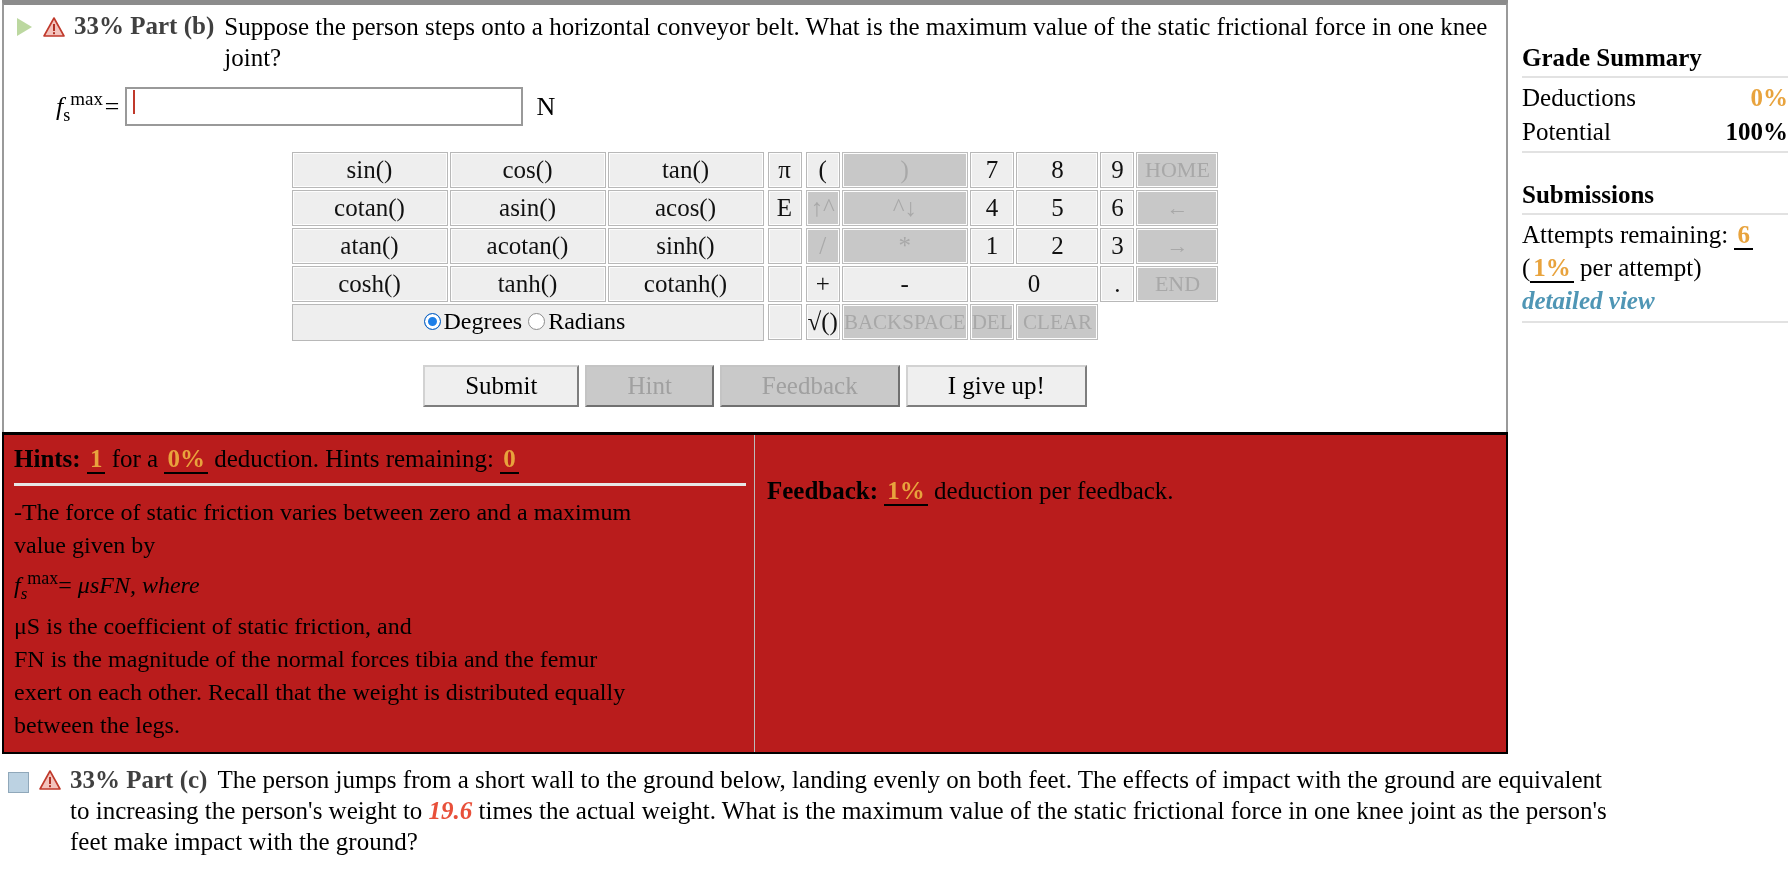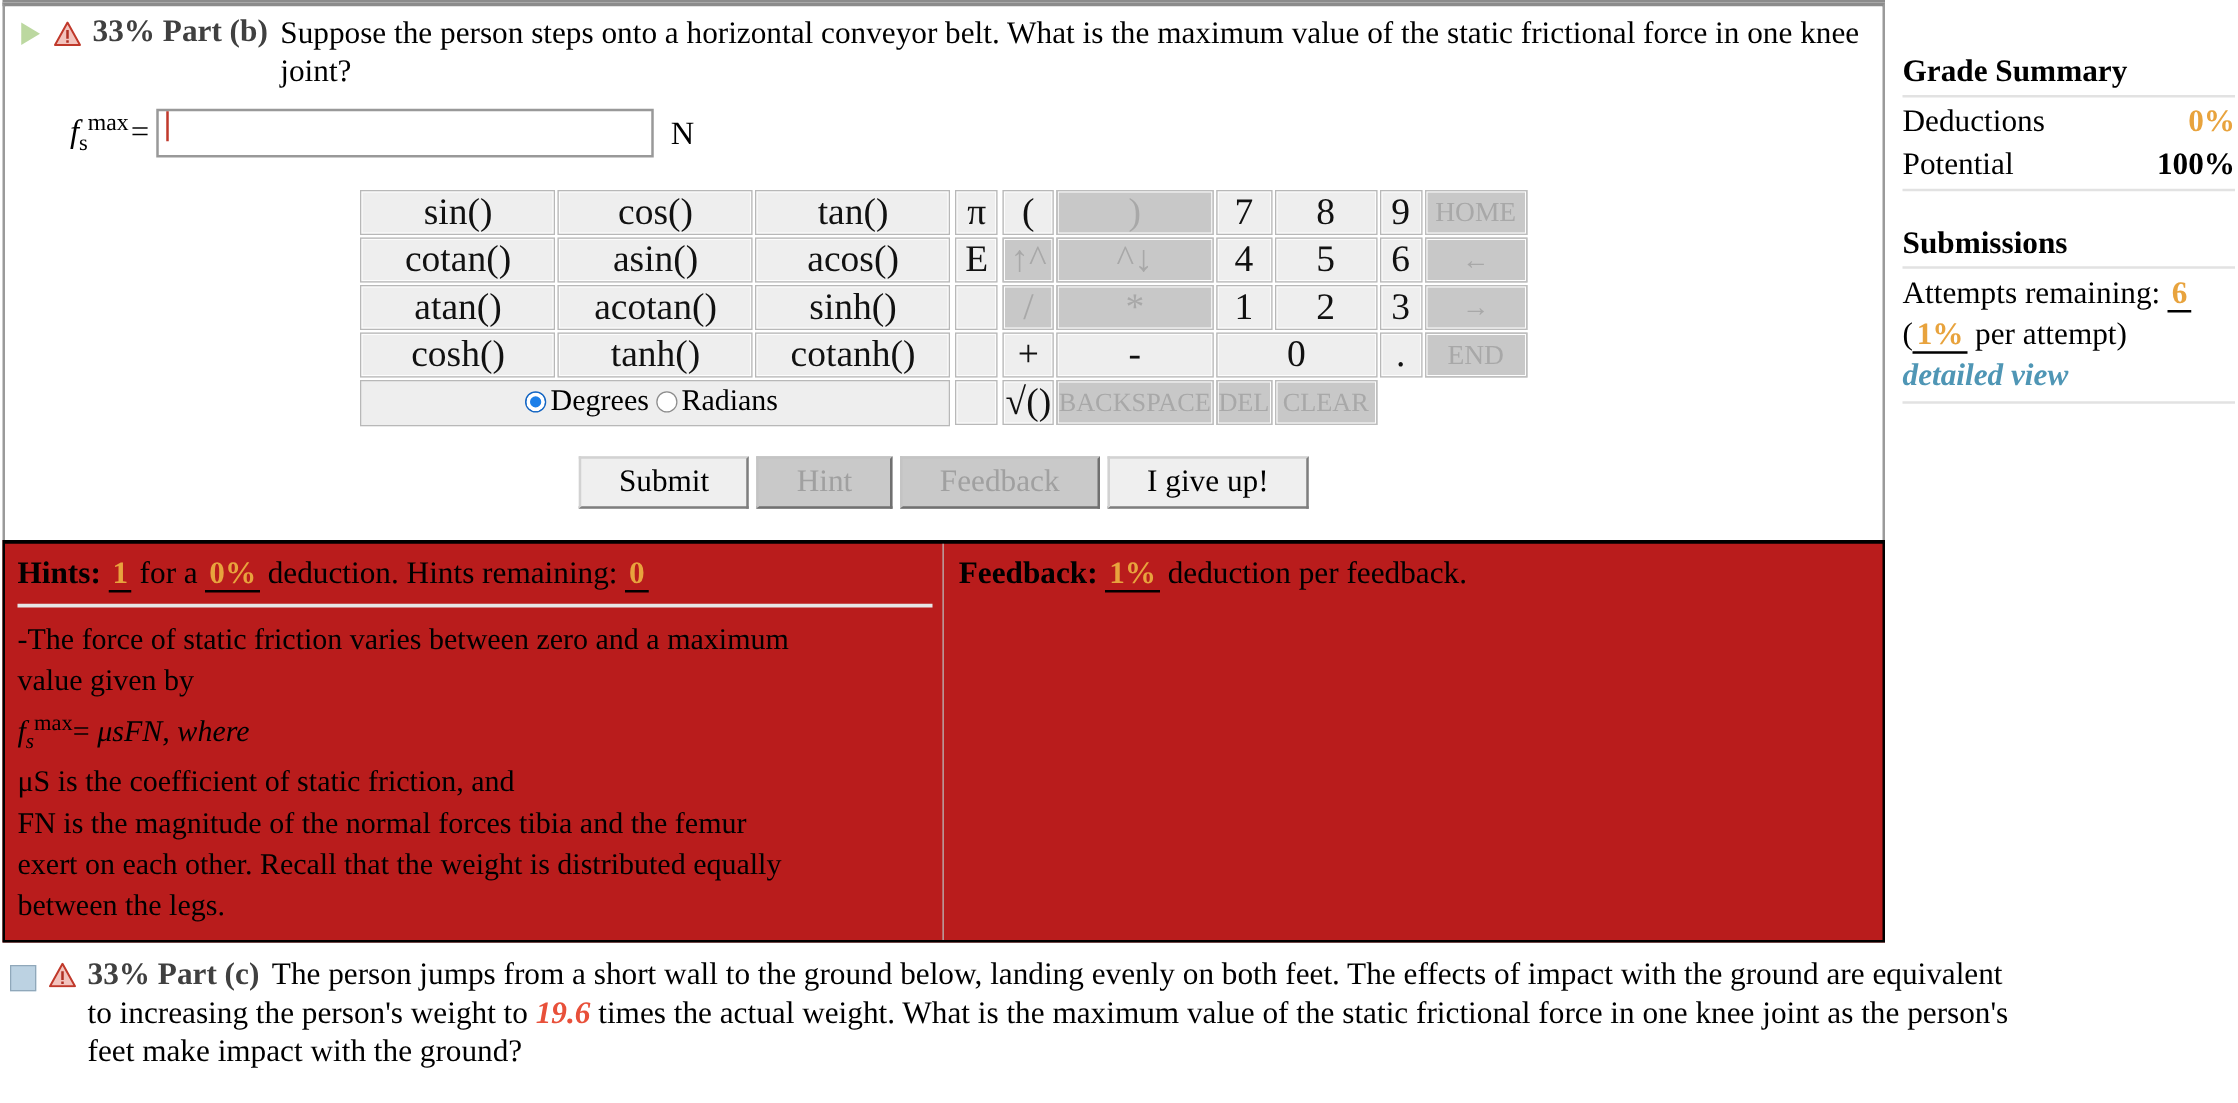--- a/index.html
+++ b/index.html
@@ -31,45 +31,45 @@
   .ansinput{width:398px;height:39px;border:2px solid #999;background:#fff;margin:0 14px 0 0;
             font-size:20px;padding:0 4px;box-sizing:border-box;font-family:"Liberation Serif",serif;
             position:relative;}
   .caret{display:inline-block;width:2px;height:24px;background:#c0392b;margin-left:2px;vertical-align:middle;}
   .unit{font-size:26px;}
 
   
   .calcwrap{display:flex;justify-content:center;margin-top:18px;}
   .calc{display:flex;align-items:flex-start;}
   .fnpanel{border-collapse:separate;border-spacing:2px;background:#fff;}
-  .k{background:#eeeeee;border:1px solid #b8b8b8;text-align:center;font-size:30px;
+  .k{background:#eeeeee;border:1px solid #b8b8b8;text-align:center;font-size:25px;
      font-family:"Liberation Serif",serif;color:#111;line-height:32px;height:32px;
      box-shadow:inset 0 0 0 1px #fdfdfd;cursor:pointer;user-select:none;}
   .k.dis{background:#c8c8c8;color:#a8a8a8;border-color:#bcbcbc;}
   .k.wide{min-width:152px;}
   .k.sm{min-width:26px;}
   .k.num{min-width:30px;}
   .k.cmd{min-width:78px;font-size:22px;}
   .radiorow{background:#eeeeee;border:1px solid #b8b8b8;text-align:center;padding:3px 0 5px;}
   .radiorow label{font-size:24px;margin:0 6px 0 2px;vertical-align:middle;}
   .rb{width:15px;height:15px;border-radius:50%;display:inline-block;vertical-align:middle;
       border:1px solid #8c8c8c;background:#fff;position:relative;margin-right:1px;}
   .rb.on{background:#1d7fe8;border-color:#1464c0;box-shadow:inset 0 0 0 3px #fff;}
 
   
   .btnrow{display:flex;justify-content:center;gap:6px;margin-top:22px;padding-bottom:16px;}
-  .btn{font-family:"Liberation Serif",serif;font-size:25px;padding:5px 30px;
+  .btn{font-family:"Liberation Serif",serif;font-size:25px;padding:5px 40px;
        background:#efefef;border:2px outset #d2d2d2;color:#000;cursor:pointer;}
   .btn.dis{background:#c9c9c9;color:#a0a0a0;border:2px outset #c4c4c4;cursor:default;}
 
   
   .hfwrap{display:flex;border:2px solid #000;border-top:3px solid #000;margin:0 0 0 2px;width:1506px;
           box-sizing:border-box;background:#b91c1c;}
   .hpane{width:50%;box-sizing:border-box;padding:8px 8px 10px 10px;border-right:1px solid #bbb;}
-  .fpane{width:50%;box-sizing:border-box;padding:8px 8px 10px 12px;}
+  .fpane{width:50%;box-sizing:border-box;padding:8px 8px 10px 12px;margin-top:32px;}
   .paneTitle{font-size:25px;line-height:32px;}
   .paneTitle b{font-weight:bold;}
   .orange{color:#e8a33d;font-weight:bold;}
   .uline{border-bottom:2px solid #000;padding:0 3px;}
   .rule{height:3px;background:#e6e6e6;margin:8px 0 10px;}
   .hintbody{font-size:24px;line-height:33px;}
   .hintbody .frm{font-style:italic;}
   .fbody{min-height:215px;}
 
   

